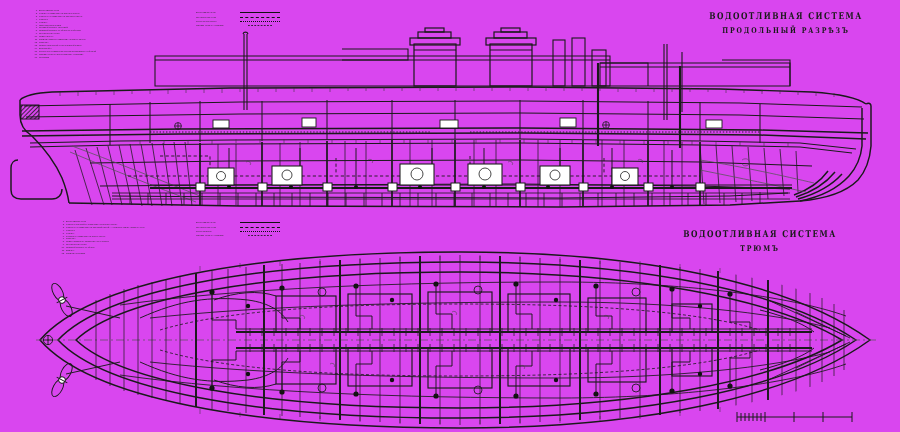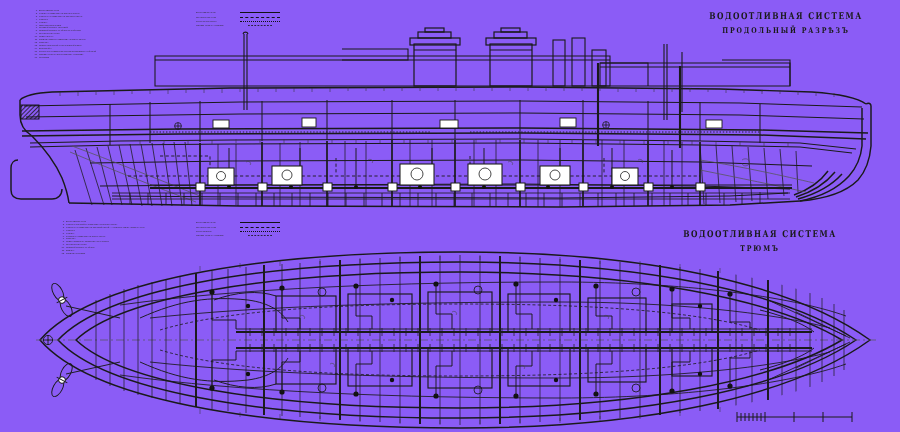--- a/index.html
+++ b/index.html
@@ -3,21 +3,21 @@
 <meta charset="utf-8">
 <title>Drainage System Drawing</title>
 <style>
   html,body{margin:0;padding:0;background:#ffffff;}
   body{
     width:900px;height:432px;overflow:hidden;position:relative;
     font-family:"Liberation Serif", serif;
     color:#141414;
     -webkit-font-smoothing:none;
   }
-  #sheet{position:absolute;inset:0;background:#8b5cf6;}
+  #sheet{position:absolute;inset:0;background:#d946ef;}
   svg#plate{position:absolute;left:0;top:0;width:900px;height:432px;display:block;}
 
   .ttl{
     position:absolute;text-align:center;
     font-family:"DejaVu Serif", serif;
     font-weight:700;color:#1a1a1a;
     letter-spacing:1.1px;
     white-space:nowrap;
     transform:scaleY(1.25);
     transform-origin:center top;

